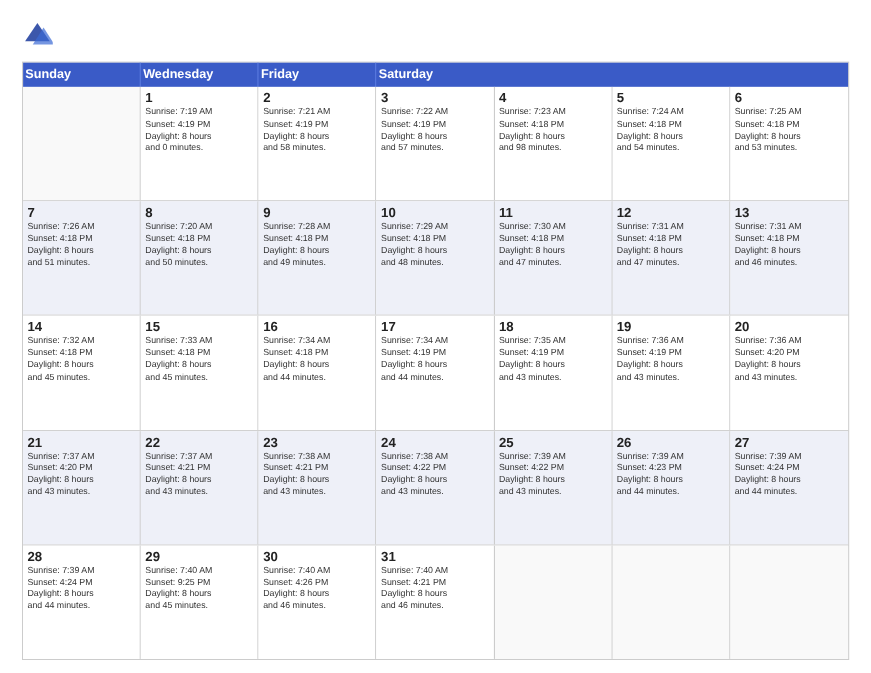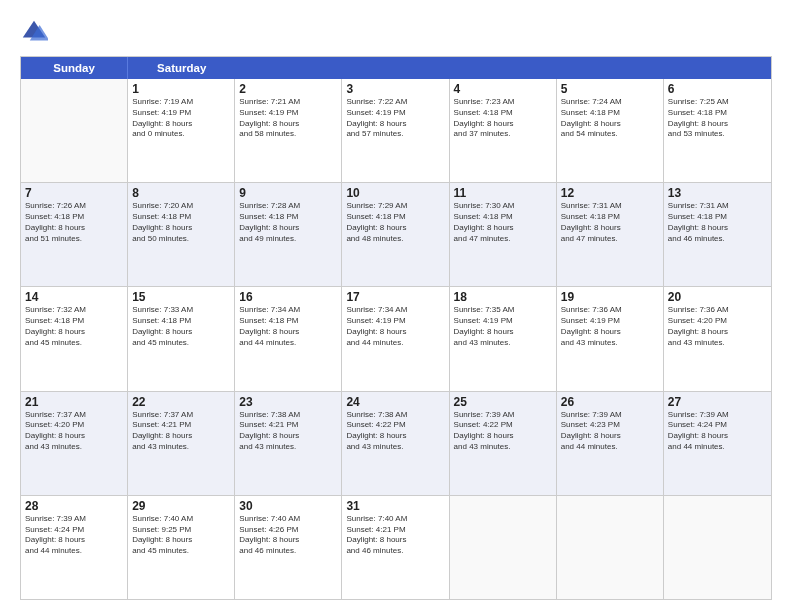--- a/index.html
+++ b/index.html
@@ -58,21 +58,21 @@
     }
     .cal-header {
       display: grid;
       grid-template-columns: repeat(7, 1fr);
       background: #3a5bc7;
     }
     .cal-header-cell {
       color: #fff;
       font-size: 11.5px;
       font-weight: bold;
-      text-align: center;
+      text-align: left;
       padding: 5px 2px;
       border-right: 1px solid #5a7bdf;
     }
     .cal-header-cell:last-child { border-right: none; }
     .cal-body {
       display: flex;
       flex-direction: column;
       flex: 1;
     }
     .cal-row {
@@ -126,20 +126,22 @@
     </div>
     <div class="title-block">
       <div class="month-title"></div>
       <div class="location"></div>
     </div>
   </div>
 
   <div class="calendar">
     <div class="cal-header" id="cal-header">
         <div class="cal-header-cell">Sunday</div>
+        <div class="cal-header-cell">Wednesday</div>
+        <div class="cal-header-cell">Friday</div>
         <div class="cal-header-cell">Saturday</div>
       </div>
     <div class="cal-body" id="cal-body">
         <div class="cal-row">
           <div class="cal-cell empty"></div>
           <div class="cal-cell">
             <span class="day-num">1</span>
             <span class="cell-line">Sunrise: 7:19 AM</span>
             <span class="cell-line">Sunset: 4:19 PM</span>
             <span class="cell-line">Daylight: 8 hours</span>
@@ -157,21 +159,21 @@
             <span class="cell-line">Sunrise: 7:22 AM</span>
             <span class="cell-line">Sunset: 4:19 PM</span>
             <span class="cell-line">Daylight: 8 hours</span>
             <span class="cell-line">and 57 minutes.</span>
           </div>
           <div class="cal-cell">
             <span class="day-num">4</span>
             <span class="cell-line">Sunrise: 7:23 AM</span>
             <span class="cell-line">Sunset: 4:18 PM</span>
             <span class="cell-line">Daylight: 8 hours</span>
-            <span class="cell-line">and 37 minutes.</span>
+            <span class="cell-line">and 98 minutes.</span>
           </div>
           <div class="cal-cell">
             <span class="day-num">5</span>
             <span class="cell-line">Sunrise: 7:24 AM</span>
             <span class="cell-line">Sunset: 4:18 PM</span>
             <span class="cell-line">Daylight: 8 hours</span>
             <span class="cell-line">and 54 minutes.</span>
           </div>
           <div class="cal-cell">
             <span class="day-num">6</span>

